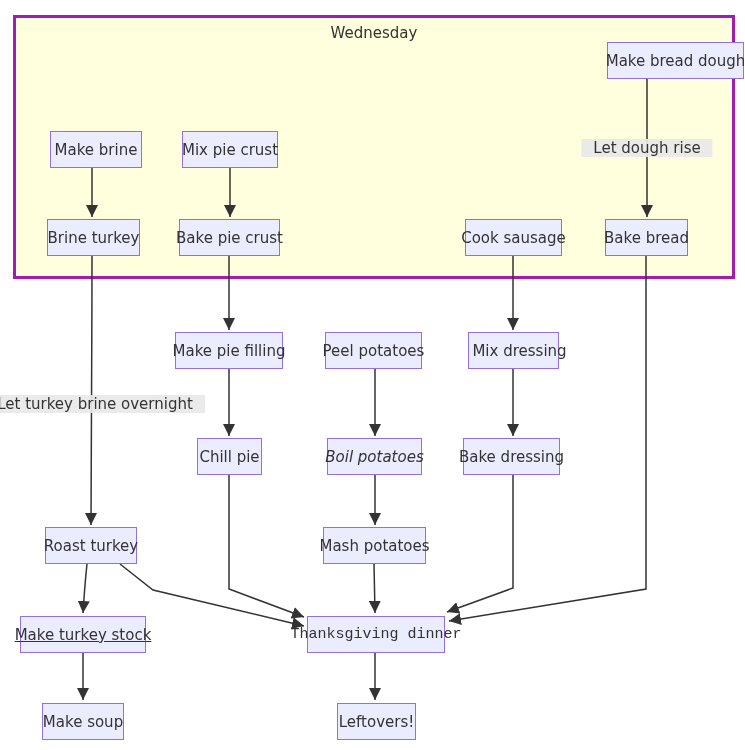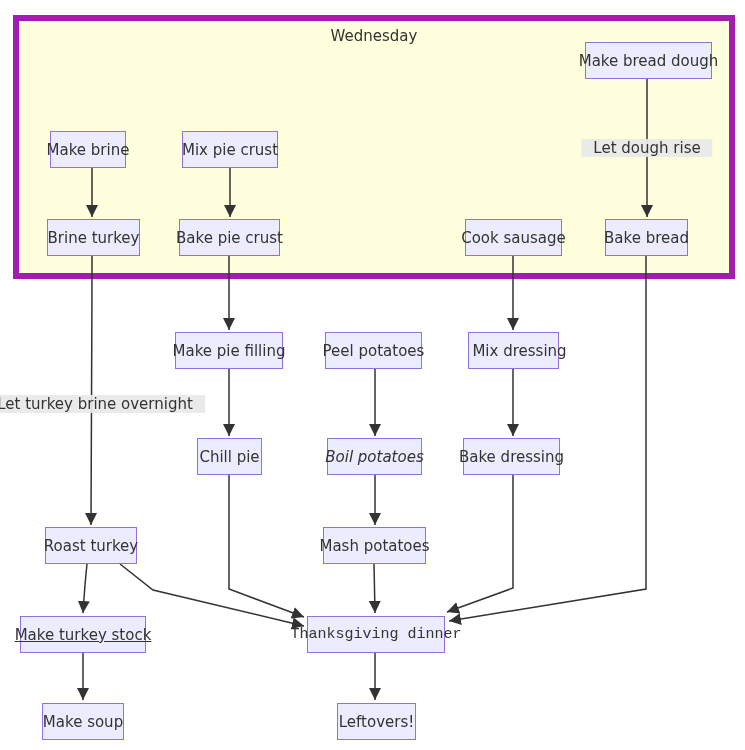--- a/index.html
+++ b/index.html
@@ -16,21 +16,21 @@
     overflow: hidden;
     color: #333333;
   }
   .subgraph {
     position: absolute;
     left: 13px;
     top: 15px;
     width: 722px;
     height: 264px;
     background: #ffffde;
-    border: 6px solid #a21caf;
+    border: 3px solid #a21caf;
     box-sizing: border-box;
   }
   .subgraph-title {
     position: absolute;
     left: 0;
     top: 6px;
     width: 100%;
     text-align: center;
     font-size: 15px;
     color: #333333;
@@ -99,22 +99,22 @@
       <path d="M374,564 L375,613" marker-end="url(#arrow)"></path>
       <path d="M646,256 L646,589 L449,621" marker-end="url(#arrow)"></path>
       <path d="M83,653 L83,700" marker-end="url(#arrow)"></path>
       <path d="M375,653 L375,700" marker-end="url(#arrow)"></path>
     </g>
   </svg>
 
   <div class="edge-label" style="left:647px; top:148px;">Let dough rise</div>
   <div class="edge-label" style="left:95px; top:404px;">Let turkey brine overnight</div>
 
-  <div class="node" style="left:585px; top:42px; width:127px; height:37px;">Make bread dough</div>
-  <div class="node" style="left:50px; top:131px; width:76px; height:37px;">Make brine</div>
+  <div class="node" style="left:607px; top:42px; width:137px; height:37px;">Make bread dough</div>
+  <div class="node" style="left:50px; top:131px; width:92px; height:37px;">Make brine</div>
   <div class="node" style="left:182px; top:131px; width:96px; height:37px;">Mix pie crust</div>
   <div class="node" style="left:47px; top:219px; width:93px; height:37px;">Brine turkey</div>
   <div class="node" style="left:179px; top:219px; width:101px; height:37px;">Bake pie crust</div>
   <div class="node" style="left:465px; top:219px; width:97px; height:37px;">Cook sausage</div>
   <div class="node" style="left:605px; top:219px; width:83px; height:37px;">Bake bread</div>
   <div class="node" style="left:175px; top:332px; width:108px; height:37px;">Make pie filling</div>
   <div class="node" style="left:325px; top:332px; width:97px; height:37px;">Peel potatoes</div>
   <div class="node" style="left:468px; top:332px; width:91px; height:37px;padding-left:12px;">Mix dressing</div>
   <div class="node" style="left:197px; top:438px; width:65px; height:37px;">Chill pie</div>
   <div class="node" style="left:327px; top:438px; width:95px; height:37px;font-style:italic;">Boil potatoes</div>

